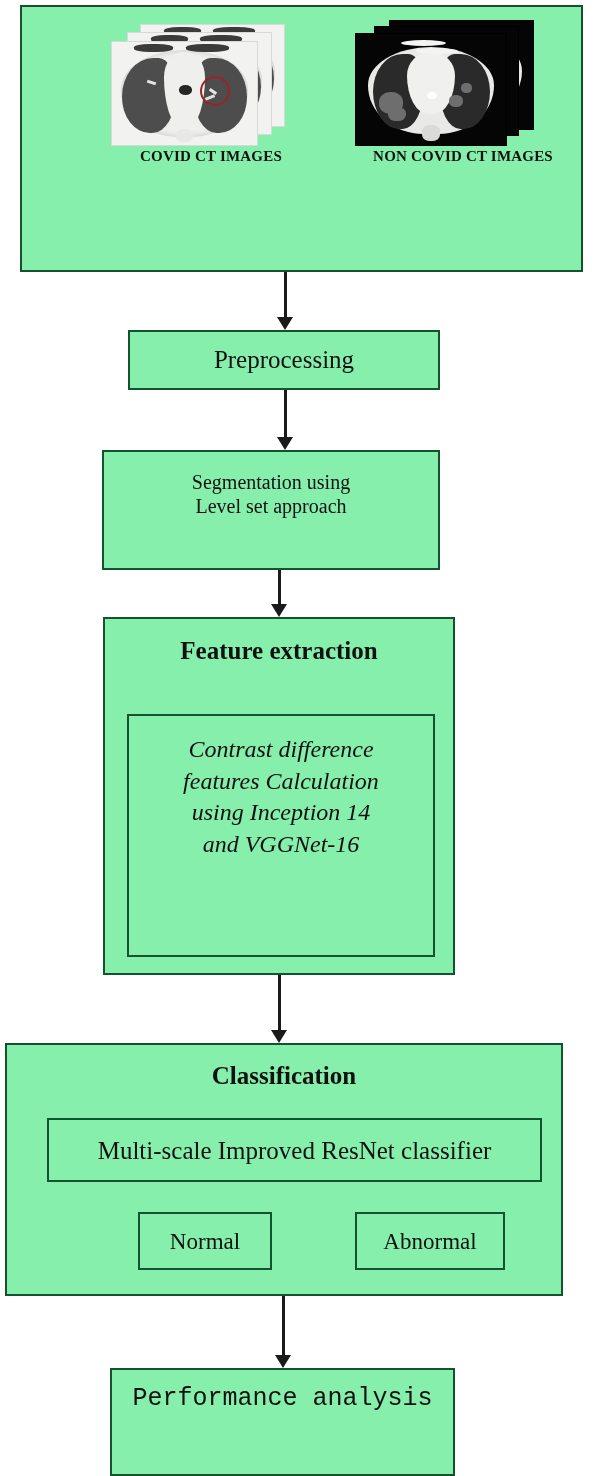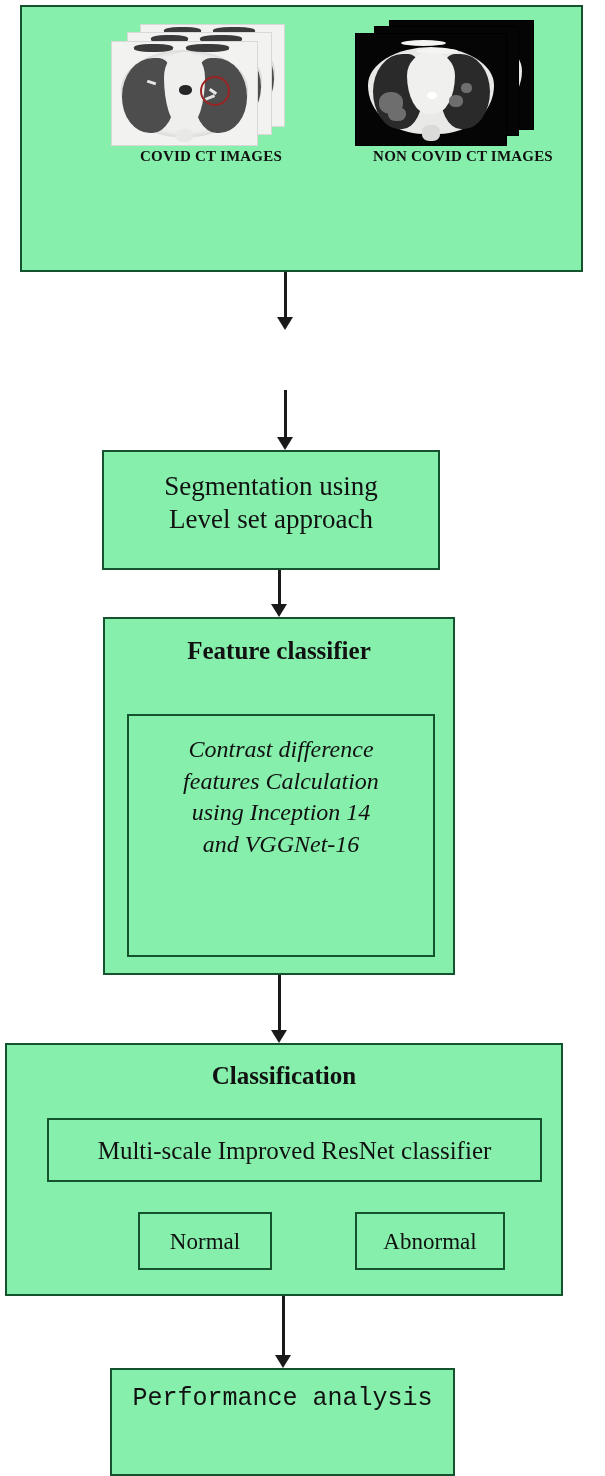--- a/index.html
+++ b/index.html
@@ -235,38 +235,41 @@
     </div>
     <div class="caption" style="left:311px;width:260px;top:141px;font-size:15px;">NON COVID CT IMAGES</div>
 
   </div>
 
   <div class="arrow" style="left:270px;top:272px;width:30px;height:58px;">
     <div class="shaft" style="height:46px;"></div>
     <div class="head"></div>
   </div>
 
+  <div class="box" style="left:128px;top:330px;width:312px;height:60px;">
+    <div class="box-label" style="top:13px;font-size:25px;">Preprocessing</div>
+  </div>
 
   <div class="arrow" style="left:270px;top:390px;width:30px;height:60px;">
     <div class="shaft" style="height:48px;"></div>
     <div class="head"></div>
   </div>
 
   <div class="box" style="left:102px;top:450px;width:338px;height:120px;">
-    <div class="box-label" style="top:18px;font-size:27px;">Segmentation using
+    <div class="box-label" style="top:18px;font-size:20px;">Segmentation using
 Level set approach</div>
   </div>
 
   <div class="arrow" style="left:264px;top:570px;width:30px;height:47px;">
     <div class="shaft" style="height:35px;"></div>
     <div class="head"></div>
   </div>
 
   <div class="box" style="left:103px;top:617px;width:352px;height:358px;">
-    <div class="box-label bold" style="top:17px;font-size:25px;">Feature classifier</div>
+    <div class="box-label bold" style="top:17px;font-size:25px;">Feature extraction</div>
 
     <div class="box" style="left:22px;top:95px;width:308px;height:243px;border-width:2px;font-style:italic;">
       <div class="box-label" style="top:18px;font-size:24px;line-height:1.32;">Contrast difference
 features Calculation
 using Inception 14
 and VGGNet-16</div>
     </div>
   </div>
 
   <div class="arrow" style="left:264px;top:975px;width:30px;height:68px;">

